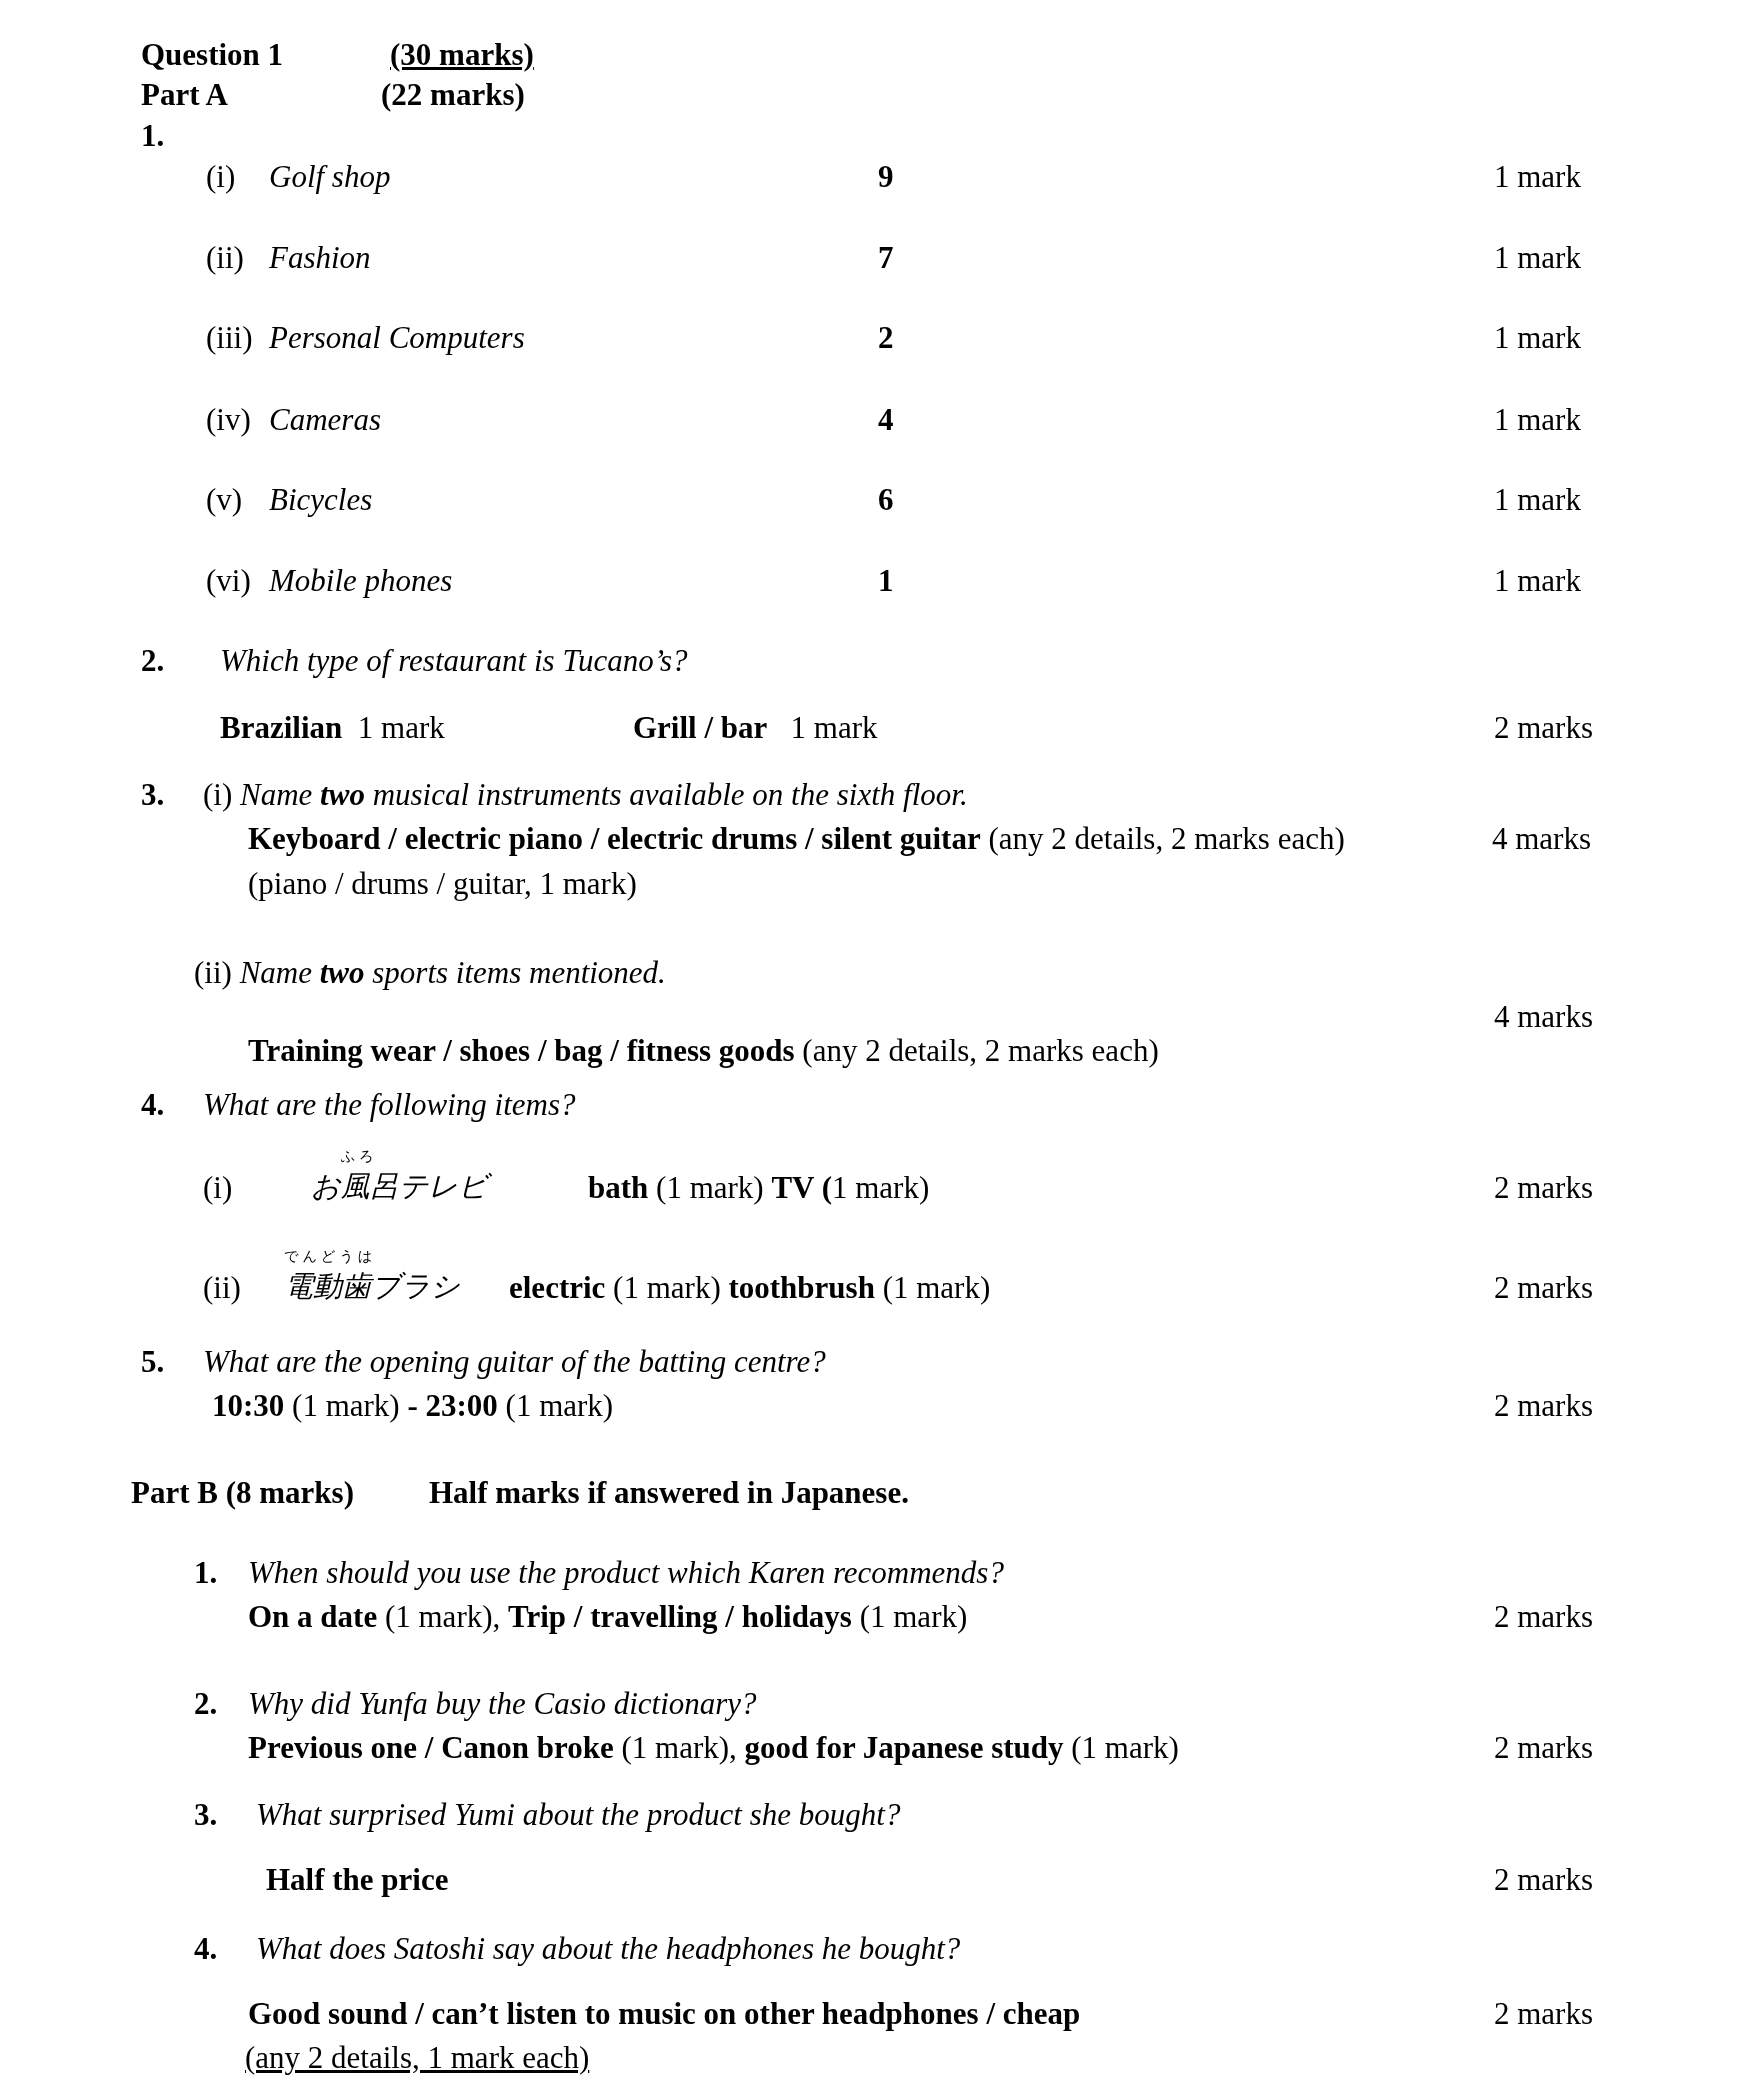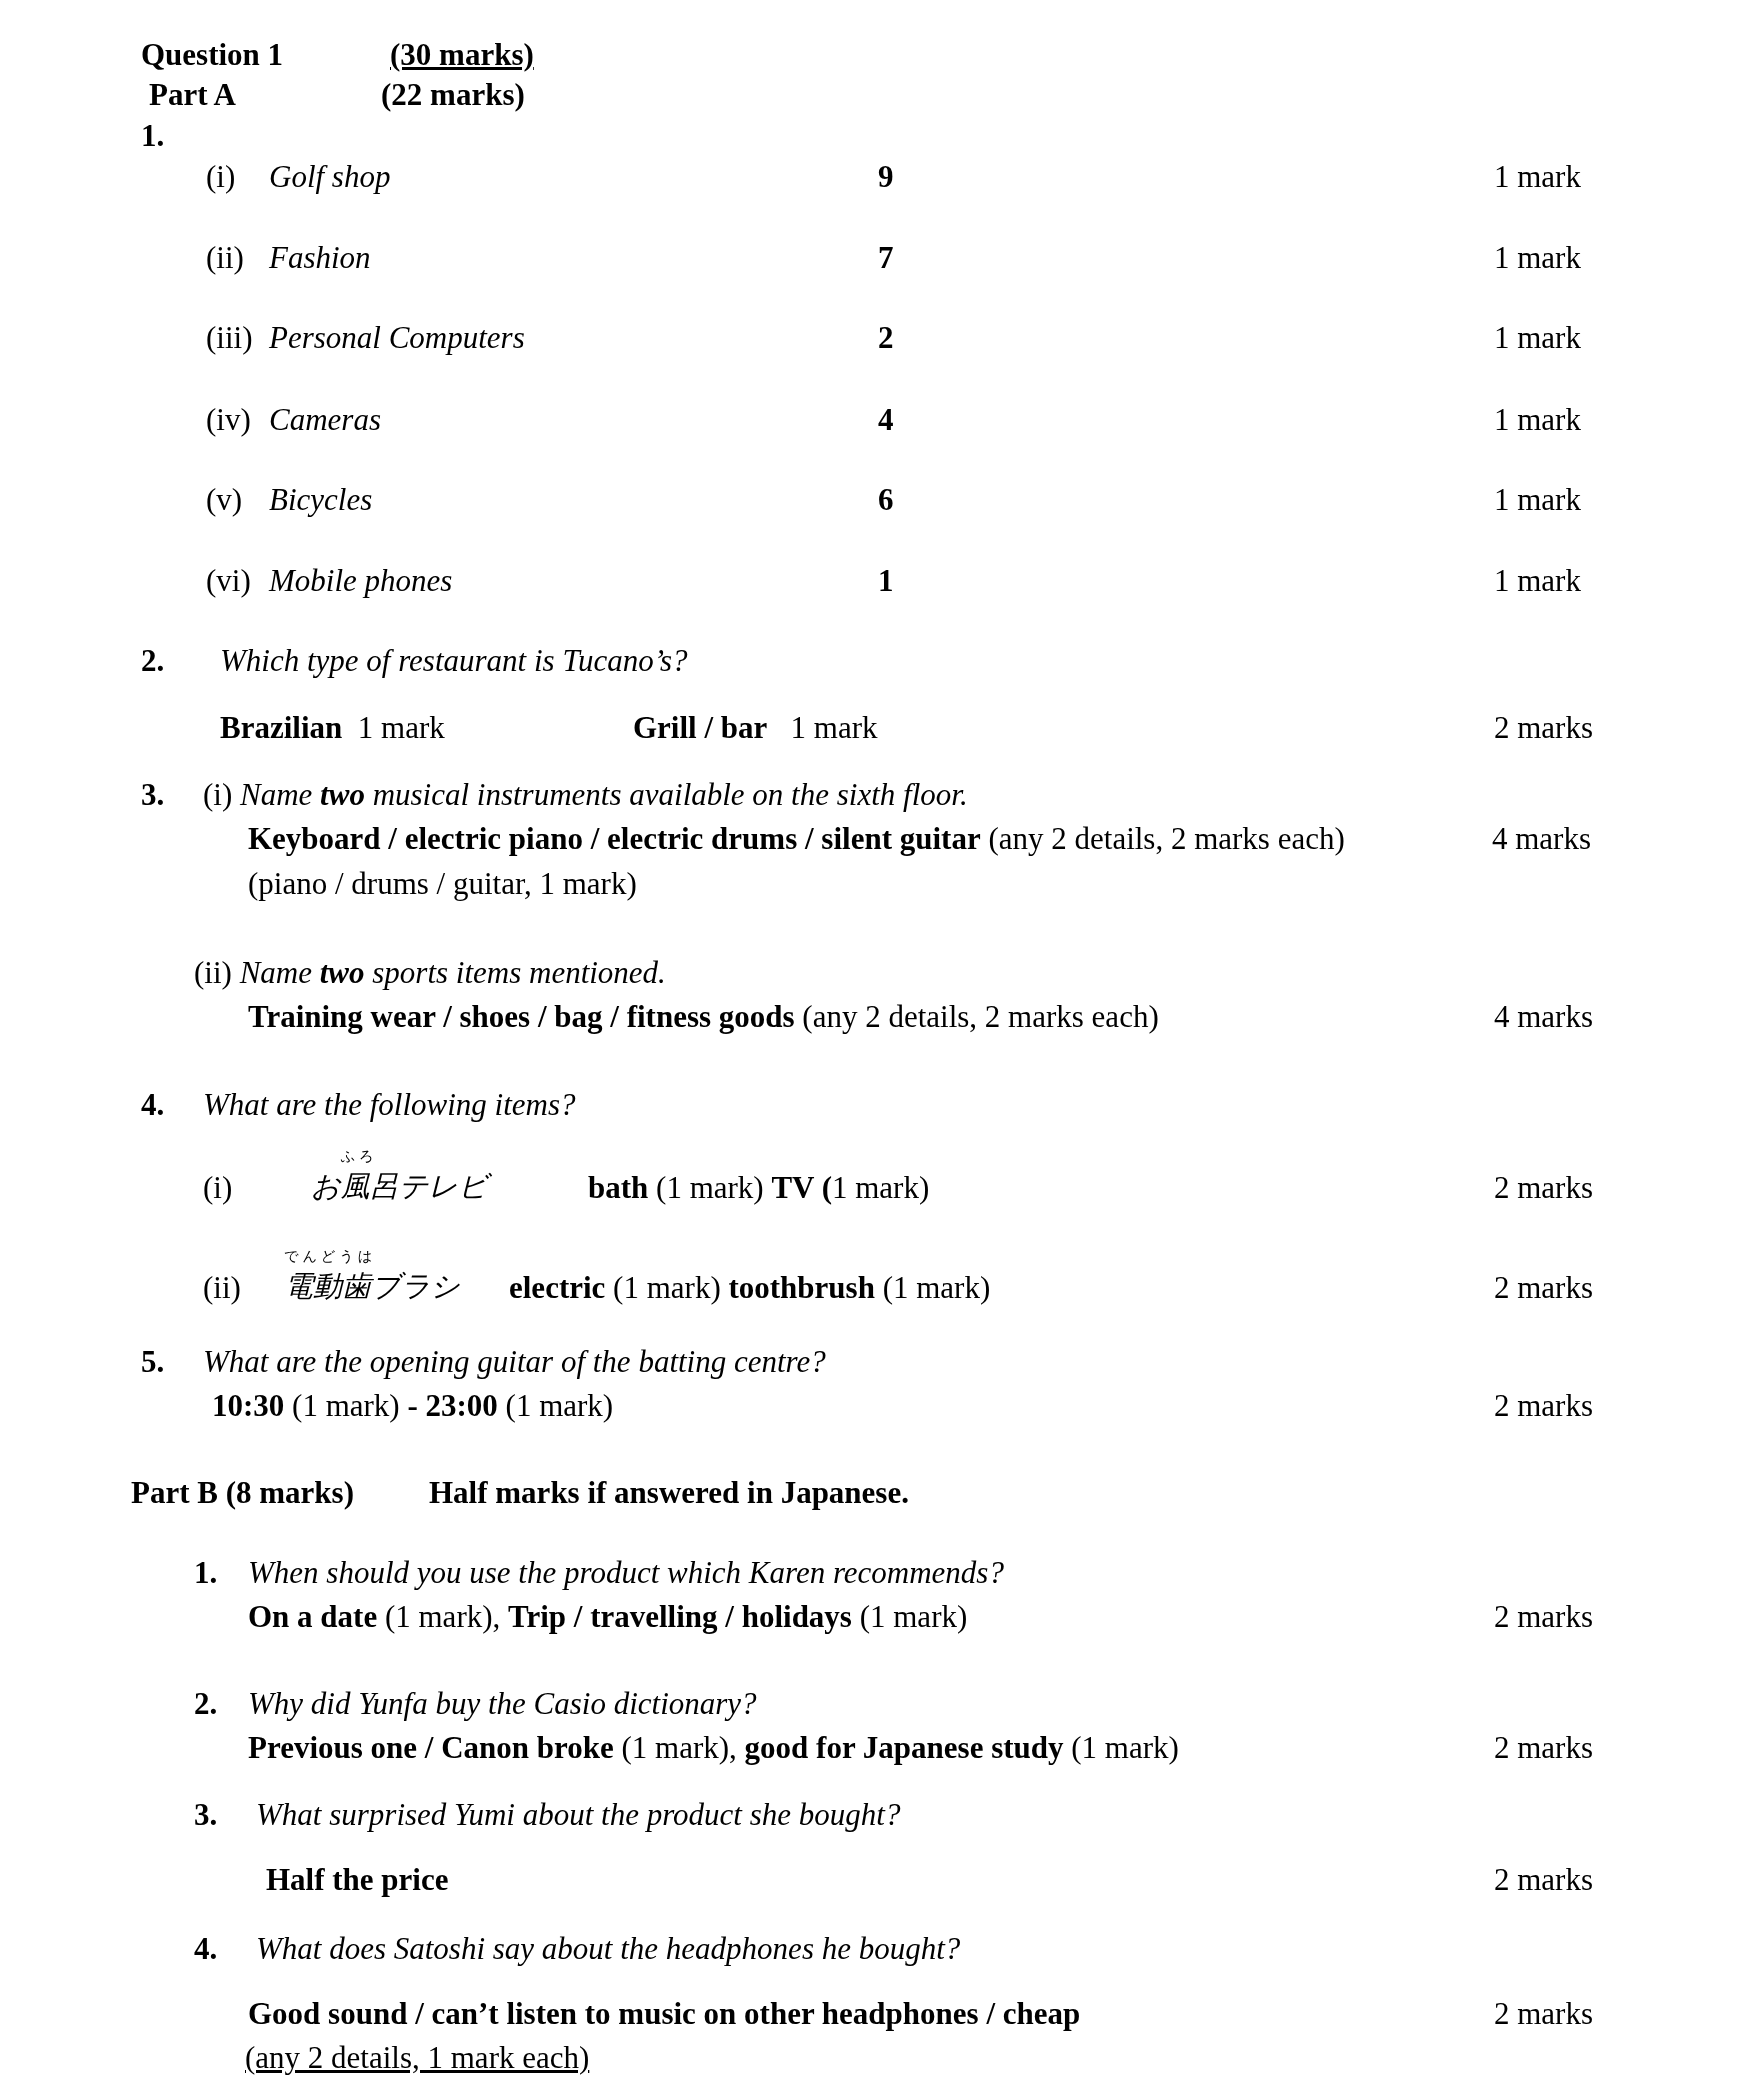--- a/index.html
+++ b/index.html
@@ -14,21 +14,21 @@
     .mark { position: absolute; white-space: nowrap; }
     .ruby { position: relative; display: inline-block; }
     .ruby .rt { position: absolute; left: 0; right: 0; top: -21px; font-size: 14.3px; font-style: normal; letter-spacing: 3.8px; }
     .jp { font-family: "DejaVu Sans", sans-serif; font-style: italic; font-size: 29px; }
   </style>
 </head>
 <body>
 
 <div class="abs b" style="left:141px; top:36px;">Question 1</div>
 <div class="abs b" style="left:390px; top:36px;text-decoration:underline;">(30 marks)</div>
-<div class="abs b" style="left:141px; top:76px;margin-left:8px;">Part A</div>
+<div class="abs b" style="left:141px; top:76px;">Part A</div>
 <div class="abs b" style="left:381px; top:76px;">(22 marks)</div>
 <div class="abs b" style="left:141px; top:117px;">1.</div>
 
 <div>
   <div>
     <span class="abs" style="left:206px; top:158px;">(i)</span>
     <span class="abs i" style="left:269px; top:158px;">Golf shop</span>
     <span class="abs b" style="left:878px; top:158px;">9</span>
     <span class="mark" style="left:1494px; top:158px;">1 mark</span>
   </div>
@@ -84,21 +84,21 @@
 <div class="abs" style="left:248px; top:820px;">
   <b>Keyboard / electric piano / electric drums / silent guitar</b><span> (any 2 details, 2 marks each)</span>
 </div>
 <div class="mark" style="left:1492px; top:820px;">4 marks</div>
 <div class="abs" style="left:248px; top:865px;">(piano / drums / guitar, 1 mark)</div>
 
 <div class="abs" style="left:194px; top:954px;">
   <span>(ii)</span>
   <i>Name </i><b><i>two</i></b><i> sports items mentioned.</i>
 </div>
-<div class="abs" style="left:248px; top:998px;">
+<div class="abs" style="left:248px; top:1032px;">
   <b>Training wear / shoes / bag / fitness goods</b><span> (any 2 details, 2 marks each)</span>
 </div>
 <div class="mark" style="left:1494px; top:998px;">4 marks</div>
 
 <div class="abs b" style="left:141px; top:1086px;">4.</div>
 <div class="abs i" style="left:203px; top:1086px;">What are the following items?</div>
 
 <div class="abs" style="left:203px; top:1169px;">(i)</div>
 <div class="abs jp" style="left:311px; top:1169px;">
   <span>お</span><span class="ruby"><span class="rt">ふろ</span><span>風呂</span></span><span>テレビ</span>

